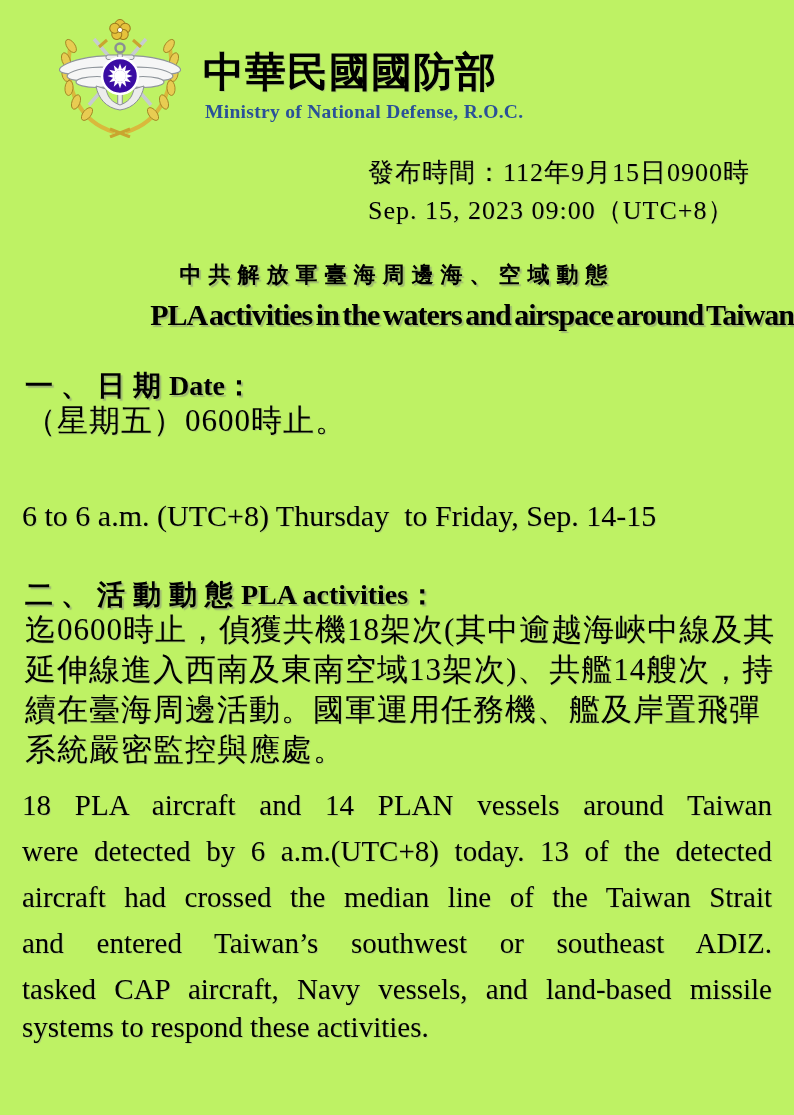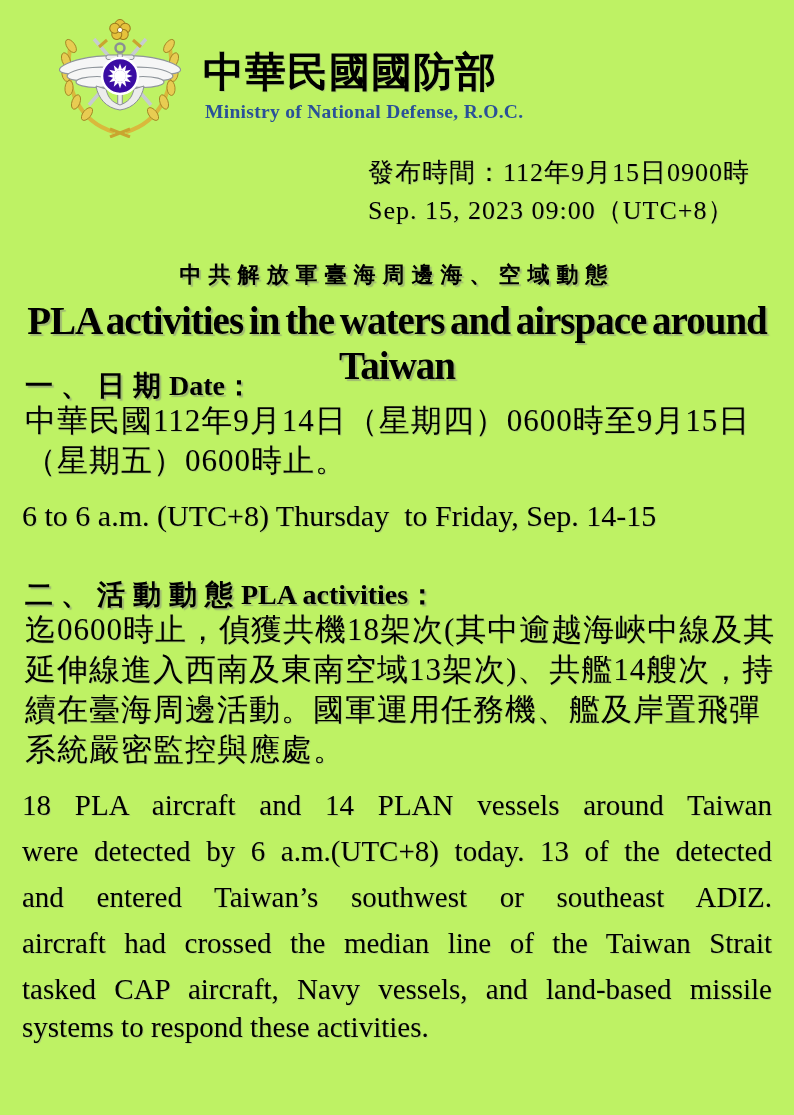--- a/index.html
+++ b/index.html
@@ -21,22 +21,22 @@
   .org-zh{position:absolute;left:203px;top:50px;font-size:41px;font-weight:700;
           letter-spacing:1px;line-height:44px;}
   .org-en{position:absolute;left:205px;top:101px;font-size:19.5px;font-weight:700;
           color:#2A5198;letter-spacing:.3px;}
 
   .release{position:absolute;left:368px;top:154px;font-size:26px;line-height:38px;
            letter-spacing:1px;}
 
   .title-zh{position:absolute;left:0;top:260px;width:794px;text-align:center;
             font-size:22px;font-weight:700;letter-spacing:7px;}
-  .title-en{position:absolute;left:0;top:298px;width:794px;text-align:center;
-            font-size:39px;font-weight:700;letter-spacing:-1px;word-spacing:-3px;}
+  .title-en{position:absolute;left:0;top:298px;width:794px;text-align:right;
+            font-size:30px;font-weight:700;letter-spacing:-1px;word-spacing:-3px;}
 
   .h-date{position:absolute;left:25px;top:367px;font-size:28px;font-weight:700;}
   .h-act {position:absolute;left:25px;top:576px;font-size:28px;font-weight:700;}
   .hzh{letter-spacing:8px;}
   .hen{letter-spacing:0;}
 
   .date-zh{position:absolute;left:25px;top:401px;width:750px;font-size:31px;
            line-height:40px;letter-spacing:1px;}
   .date-en{position:absolute;left:22px;top:499px;width:752px;font-size:30px;}
 
@@ -133,36 +133,35 @@
   <div class="release">
     <div class="t soft">發布時間：112年9月15日0900時</div>
     <div class="t soft">Sep. 15, 2023 09:00（UTC+8）</div>
   </div>
 
   <div class="title-zh t boldsh">中共解放軍臺海周邊海、空域動態</div>
   <div class="title-en t boldsh">PLA activities in the waters and airspace around Taiwan</div>
 
   <div class="h-date boldsh"><span class="t hzh">一、日期</span><span class="t hen">Date：</span></div>
   <div class="date-zh">
-    <div class="t soft">中華民國112年9月14日（星期四）0600時至9月15日</div>
     <div class="t soft">（星期五）0600時止。</div>
   </div>
   <div class="date-en t soft">6 to 6 a.m. (UTC+8) Thursday  to Friday, Sep. 14-15</div>
 
   <div class="h-act boldsh"><span class="t hzh">二、活動動態</span><span class="t hen">PLA activities：</span></div>
 
   <div class="act-zh">
     <div class="t soft">迄0600時止，偵獲共機18架次(其中逾越海峽中線及其</div>
     <div class="t soft">延伸線進入西南及東南空域13架次)、共艦14艘次，持</div>
     <div class="t soft">續在臺海周邊活動。國軍運用任務機、艦及岸置飛彈</div>
     <div class="t soft">系統嚴密監控與應處。</div>
   </div>
 
   <div class="act-en">
     <div class="t soft jline">18 PLA aircraft and 14 PLAN vessels around Taiwan</div>
     <div class="t soft jline">were detected by 6 a.m.(UTC+8) today. 13 of the detected</div>
+    <div class="t soft jline">aircraft had crossed the median line of the Taiwan Strait</div>
     <div class="t soft jline">and entered Taiwan’s southwest or southeast ADIZ.</div>
-    <div class="t soft jline">aircraft had crossed the median line of the Taiwan Strait</div>
     <div class="t soft jline">tasked CAP aircraft, Navy vessels, and land-based missile</div>
     <div class="t soft lastline">systems to respond these activities.</div>
   </div>
 
 </div>
 
 </body></html>

